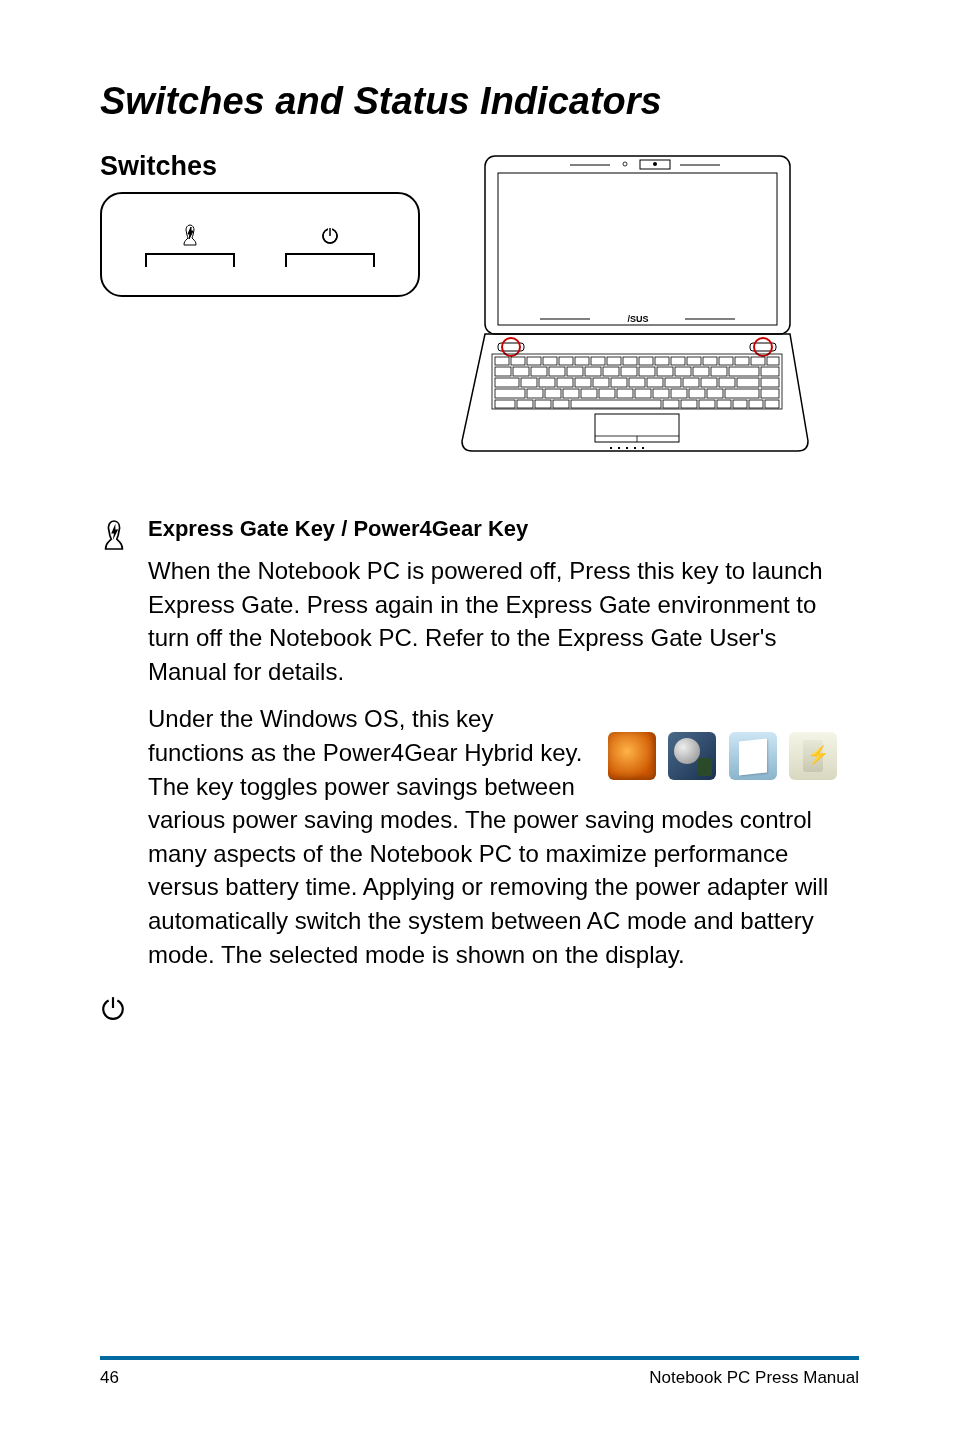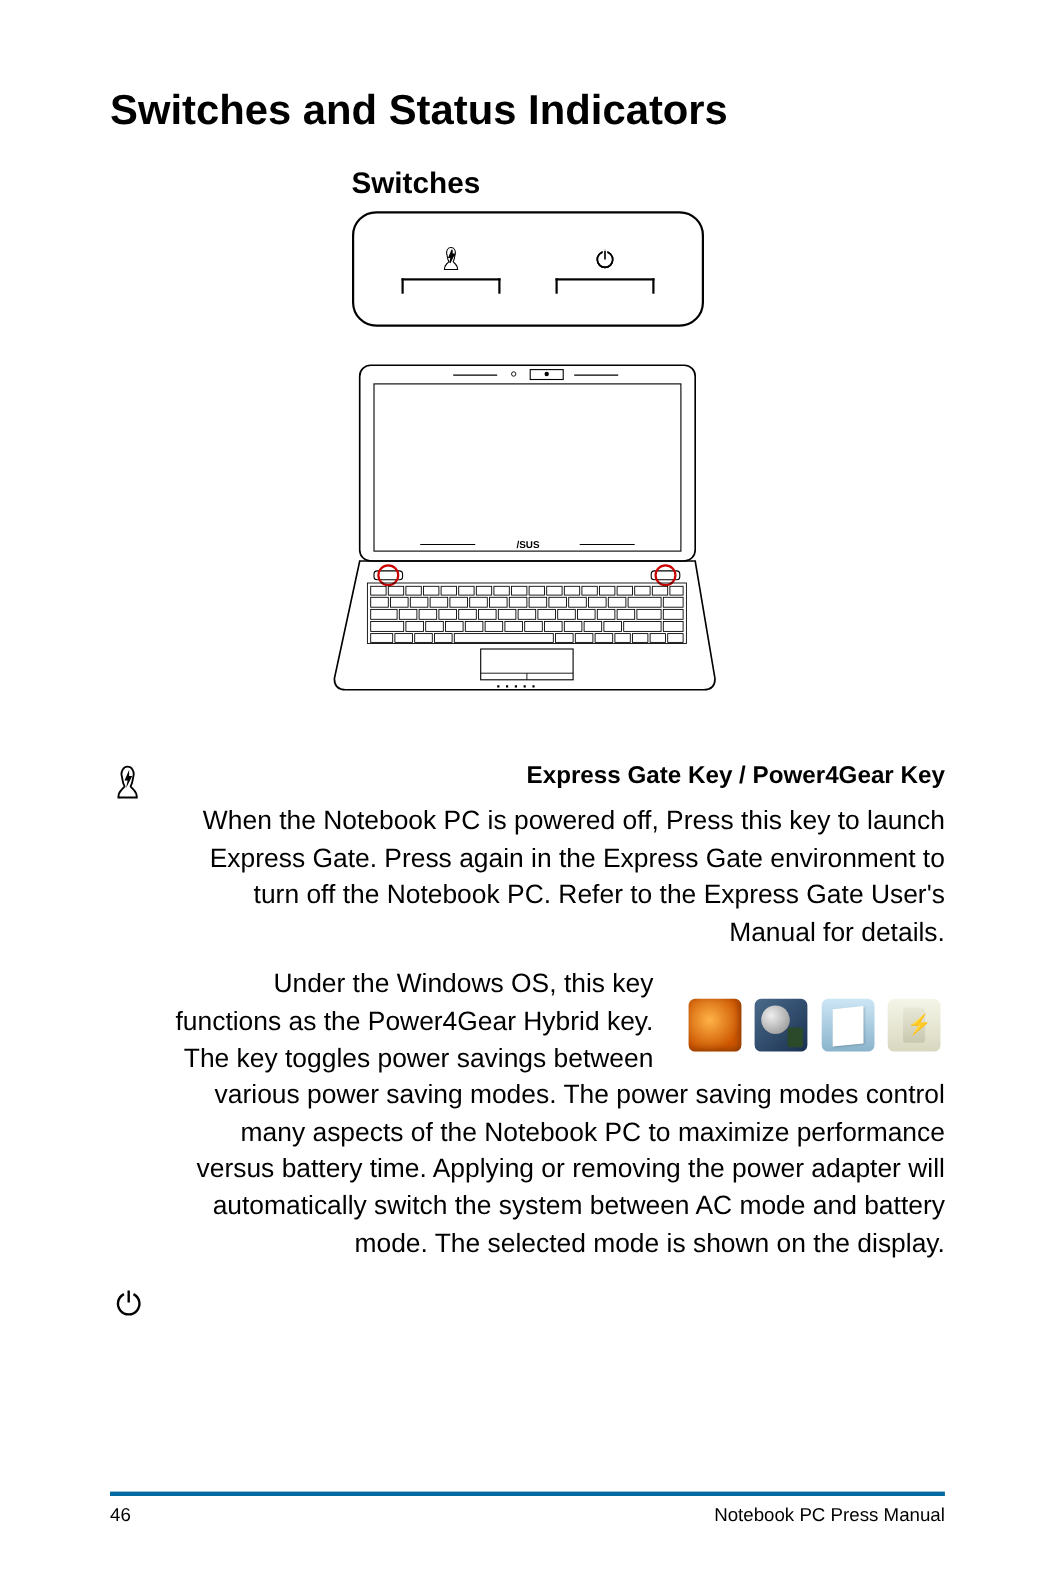--- a/index.html
+++ b/index.html
@@ -14,33 +14,33 @@
       font-family: "Myriad Pro", "Segoe UI", Arial, sans-serif;
       color: #000;
       position: relative;
       padding: 80px 95px 40px 100px;
     }
     .main-heading {
       font-size: 38px;
       font-weight: bold;
       margin-bottom: 28px;
       font-family: Verdana, Arial, sans-serif;
+      font-style: italic;
     }
     .sub-heading {
       font-size: 27px;
       font-weight: bold;
       margin-bottom: 10px;
       font-family: "Myriad Pro", Arial, sans-serif;
     }
     .top-row {
       display: flex;
       gap: 30px;
       margin-bottom: 60px;
-      align-items: center;
-      flex-direction: column;
+      align-items: flex-start;
     }
     .switches-block {
       flex: 0 0 auto;
     }
     .switches-panel {
       width: 320px;
       height: 105px;
       border: 2px solid #000;
       border-radius: 22px;
       display: flex;
@@ -66,21 +66,20 @@
       border-bottom: none;
     }
     .laptop-diagram {
       flex: 0 0 auto;
       width: 375px;
       height: 305px;
       position: relative;
     }
     .feature-section {
       margin-top: 21px;
-      text-align: right;
     }
     .feature-row {
       display: flex;
       gap: 18px;
       margin-bottom: 8px;
     }
     .feature-icon-col {
       flex: 0 0 30px;
       padding-top: 2px;
     }

